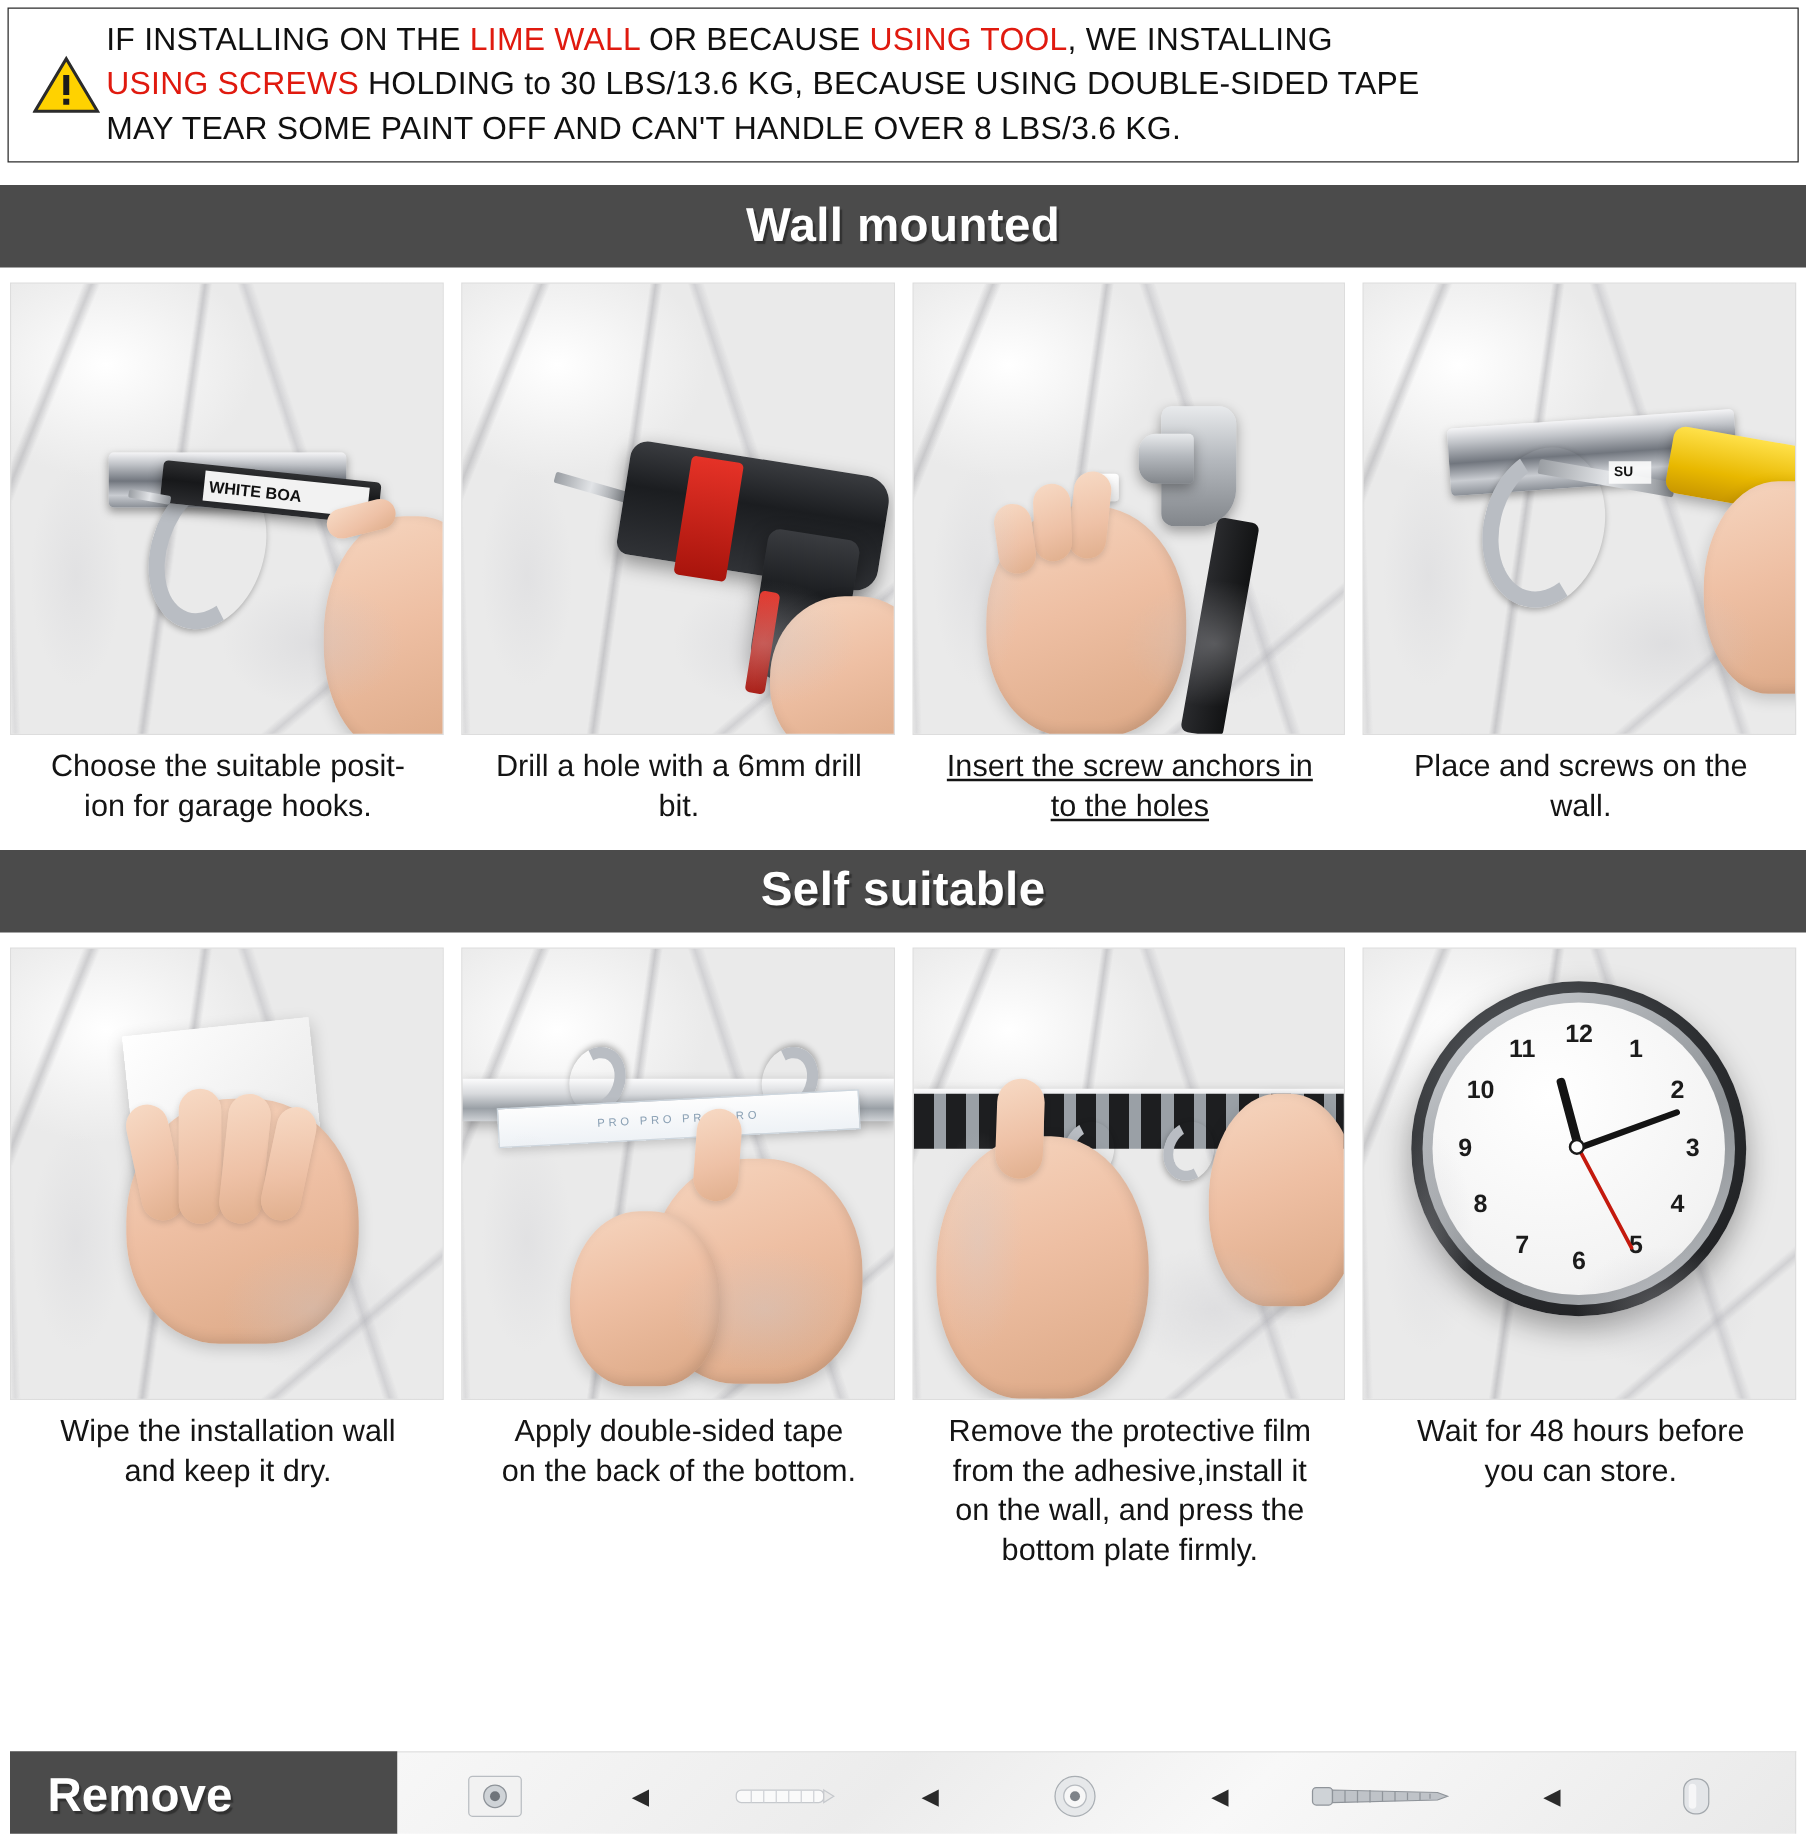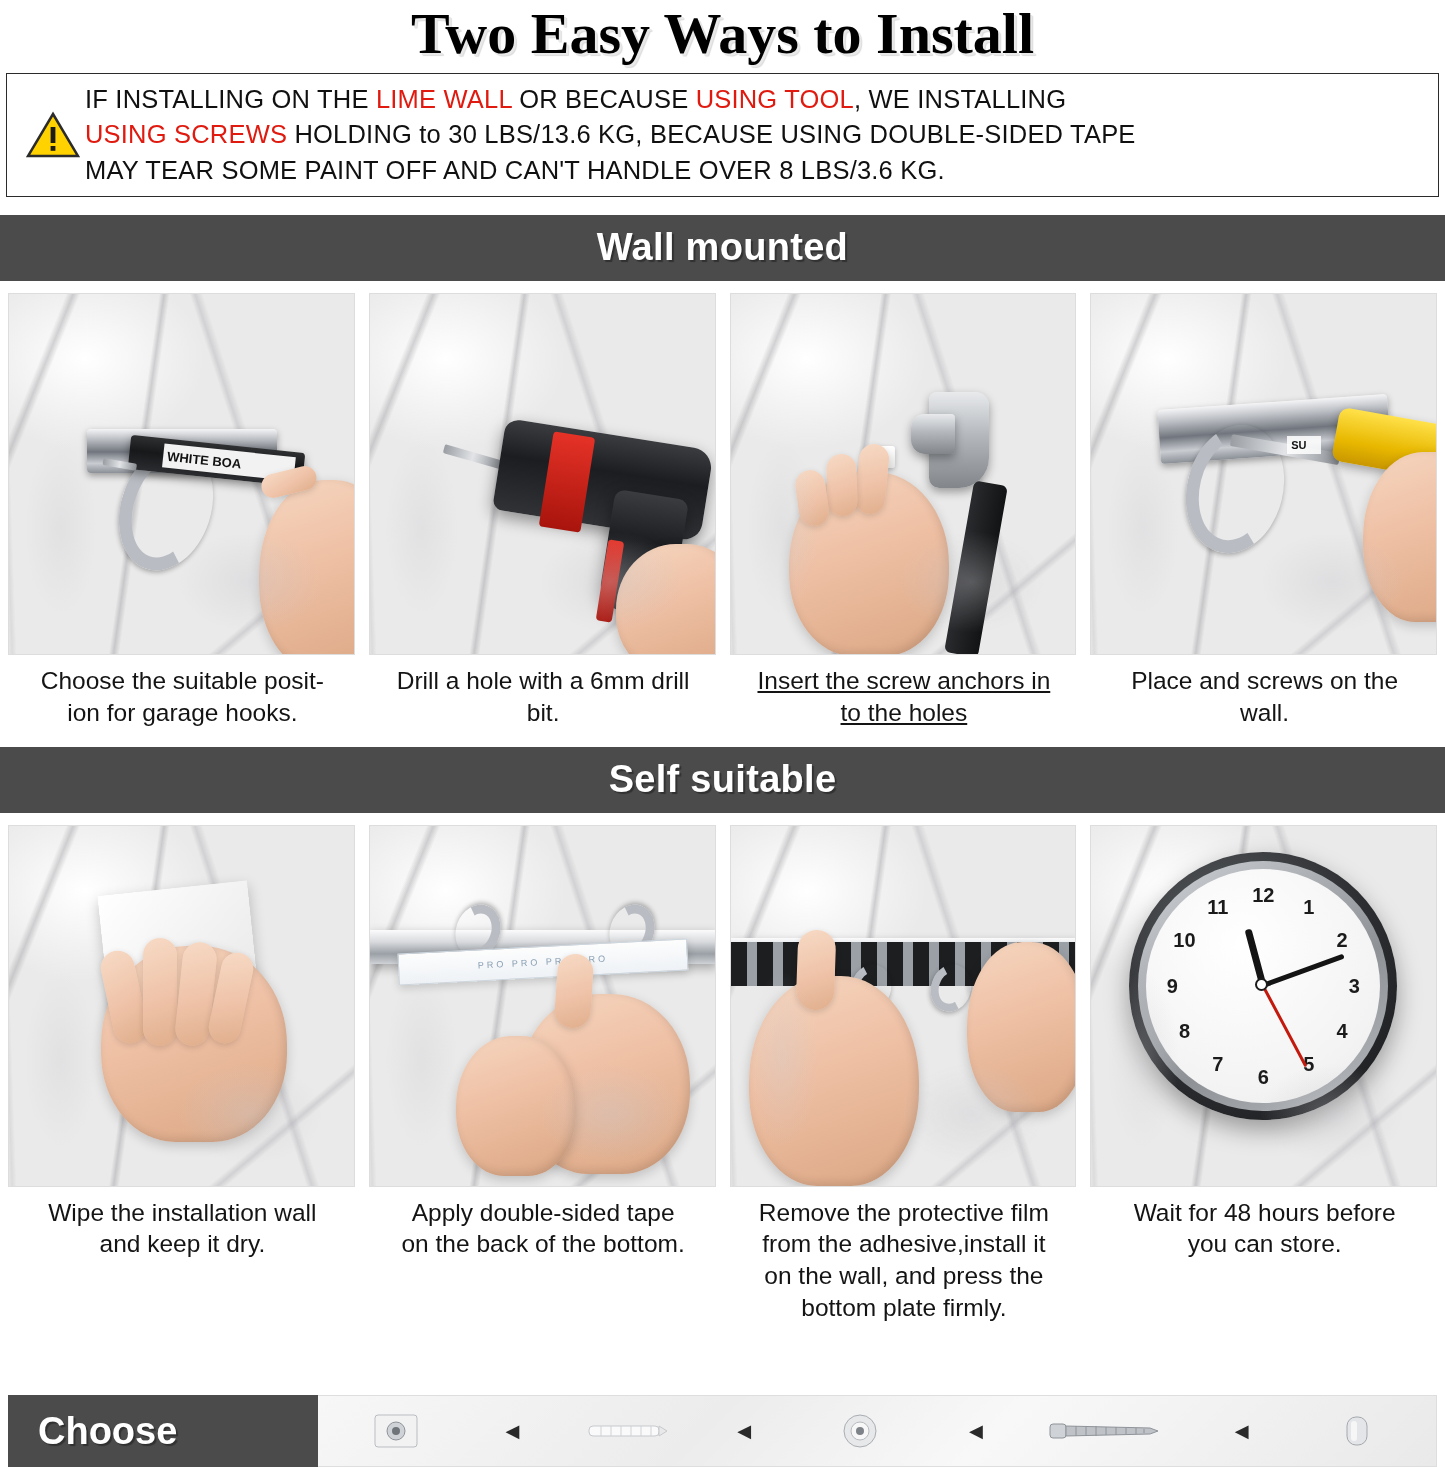--- a/index.html
+++ b/index.html
@@ -245,21 +245,20 @@
     display: flex; align-items: center; justify-content: space-around;
   }
   .order-items .arrow { color:#2a2a2a; font-size: 18px; }
   .part { position: relative; width: 96px; height: 46px; display:flex; align-items:center; justify-content:center; }
 </style>
 </head>
 <body>
 
 <div class="page">
 
-  <div class="title">Two Easy Ways to Install</div>
 
   <div class="warn-box">
     <div class="warn-icon">
       <svg width="54" height="48" viewBox="0 0 54 48" aria-hidden="true">
         <polygon points="27,3 52,45 2,45" fill="#ffd200" stroke="#2b2b2b" stroke-width="2.5"></polygon>
         <rect x="24.6" y="16" width="4.8" height="16" fill="#1b1b1b"></rect>
         <rect x="24.6" y="35" width="4.8" height="4.8" fill="#1b1b1b"></rect>
       </svg>
     </div>
     <div class="warn-text">
@@ -426,21 +425,21 @@
           </div>
         </div>
       </div>
       <div class="cap" style="white-space:pre-line;">Wait for 48 hours before
 you can store.</div>
     </div>
   </div>
 
   <div class="order-strip">
     <div class="order-label">
-      <span>Choose</span>
+      <span>Remove</span>
     </div>
     <div class="order-items">
 
       <div class="part">
         <svg width="54" height="40" viewBox="0 0 54 40" aria-hidden="true">
           <rect x="6" y="4" width="42" height="32" rx="3" fill="#f2f2f2" stroke="#b9bdc2"></rect>
           <circle cx="27" cy="20" r="9" fill="#cfd3d7" stroke="#8e9399"></circle>
           <circle cx="27" cy="20" r="4" fill="#6f747a"></circle>
         </svg>
       </div>

